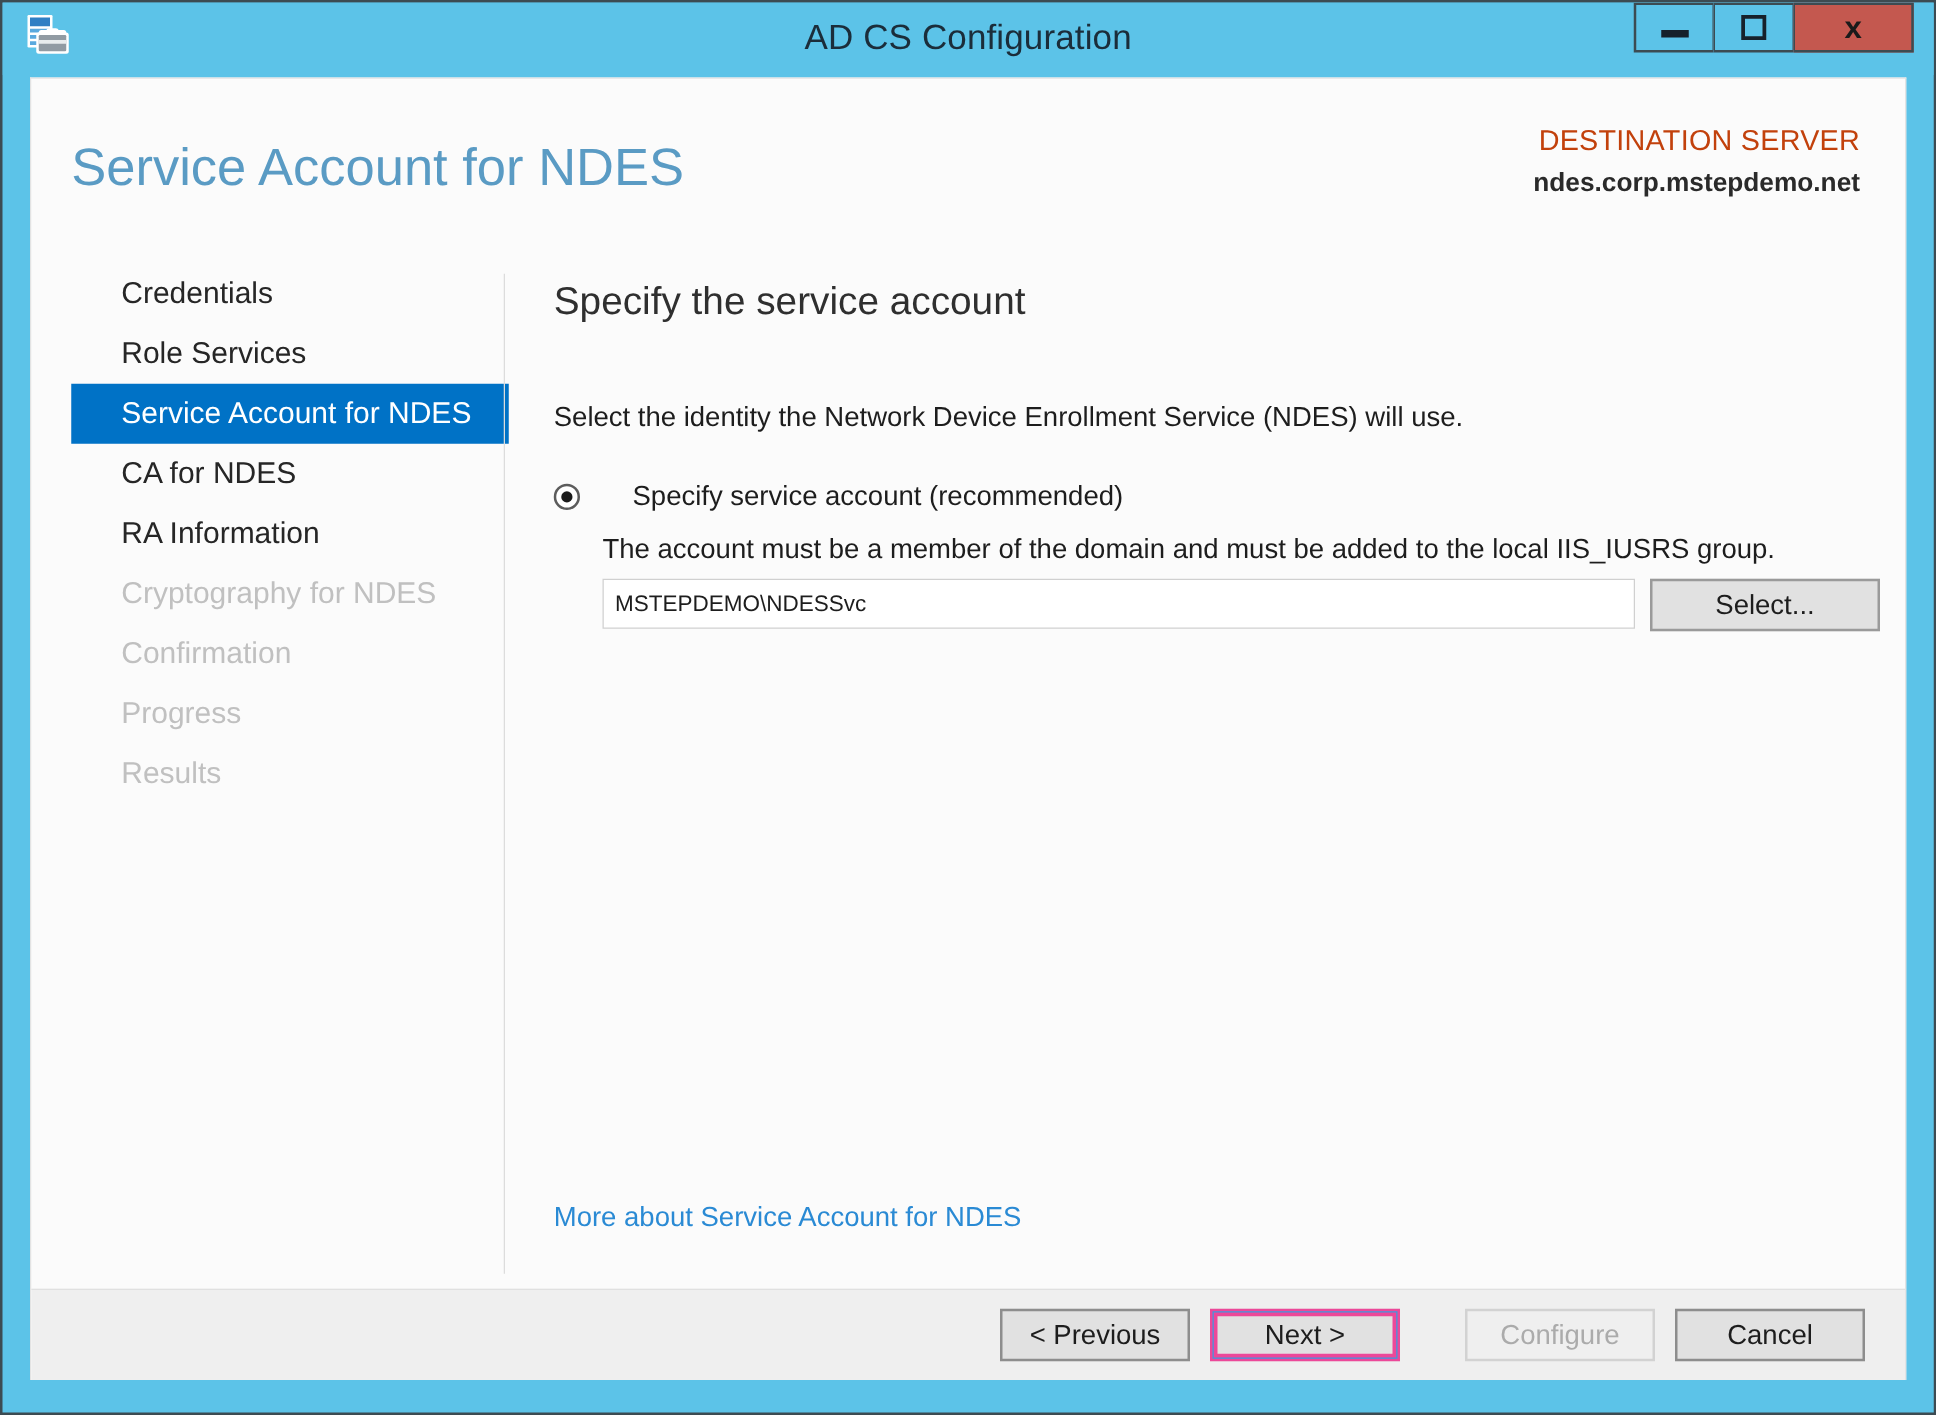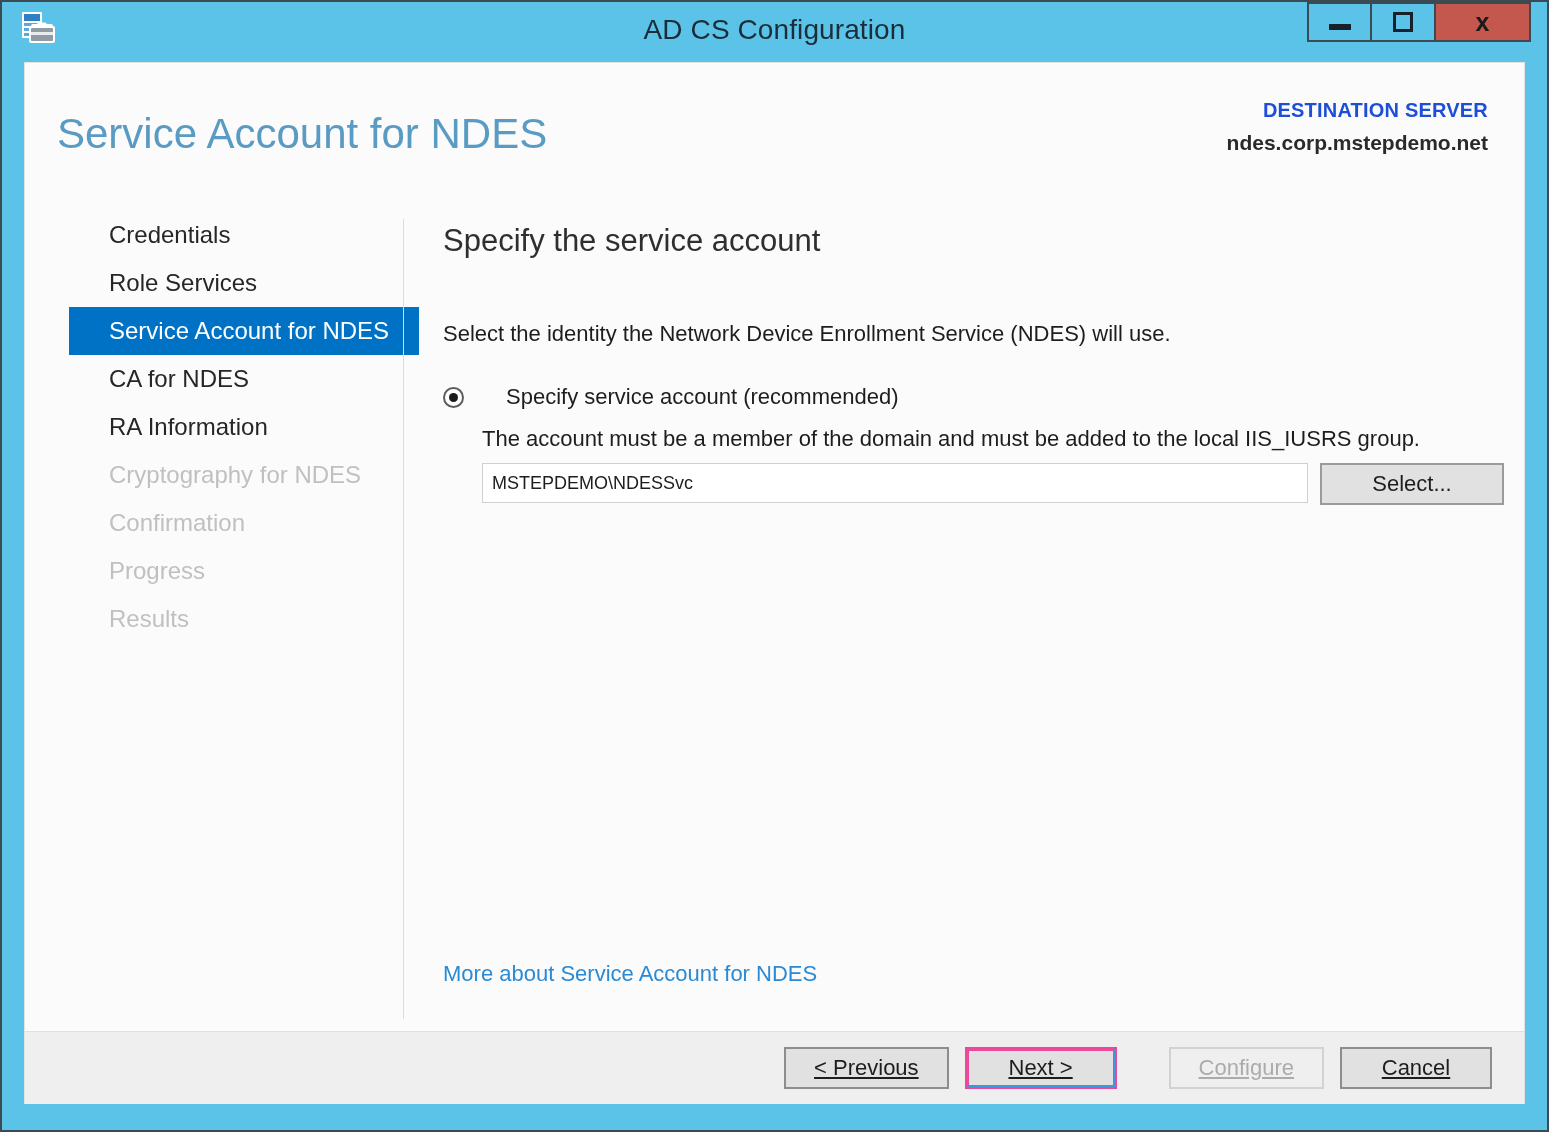--- a/index.html
+++ b/index.html
@@ -125,43 +125,43 @@
     white-space: nowrap;
   }
   .dest-block {
     position: absolute;
     right: 36px;
     top: 36px;
     text-align: right;
     font-family: "Liberation Sans", sans-serif;
   }
   .dest-label {
-    font-size: 20px;
-    font-weight: bold;
-    color: #1d4ed8;
+    font-size: 23px;
+    font-weight: normal;
+    color: #c2410c;
     letter-spacing: 0.2px;
   }
   .dest-server {
     margin-top: 9px;
     font-size: 21px;
     font-weight: bold;
     color: #2a2a2a;
   }
 
   
   .split {
     position: absolute;
     left: 0;
     top: 148px;
     width: 1499px;
     height: 820px;
   }
   .sidebar {
     position: absolute;
-    left: 16px;
+    left: 4px;
     top: 0;
     width: 378px;
     height: 820px;
   }
   .divider {
     position: absolute;
     left: 378px;
     top: 8px;
     width: 1px;
     height: 800px;
@@ -330,26 +330,25 @@
   }
   .btn {
     height: 42px;
     box-sizing: border-box;
     border: 2px solid #8d8d8d;
     background: #e1e1e1;
     font-size: 22px;
     color: #1d1d1d;
     font-family: "Liberation Sans", sans-serif;
     cursor: default;
-    padding: 0 28px;
+    padding: 0 18px;
     min-width: 152px;
-    text-decoration: underline;
   }
   .btn.focused {
-    border: 4px solid #ec4899;
+    border: 6px solid #ec4899;
     outline: 1px solid #3b99e0;
     outline-offset: -3px;
   }
   .btn.disabled {
     color: #ababab;
     border-color: #d2d2d2;
     background: #efefef;
     margin-left: 16px;
   }
   .btn-gap { width: 36px; }

